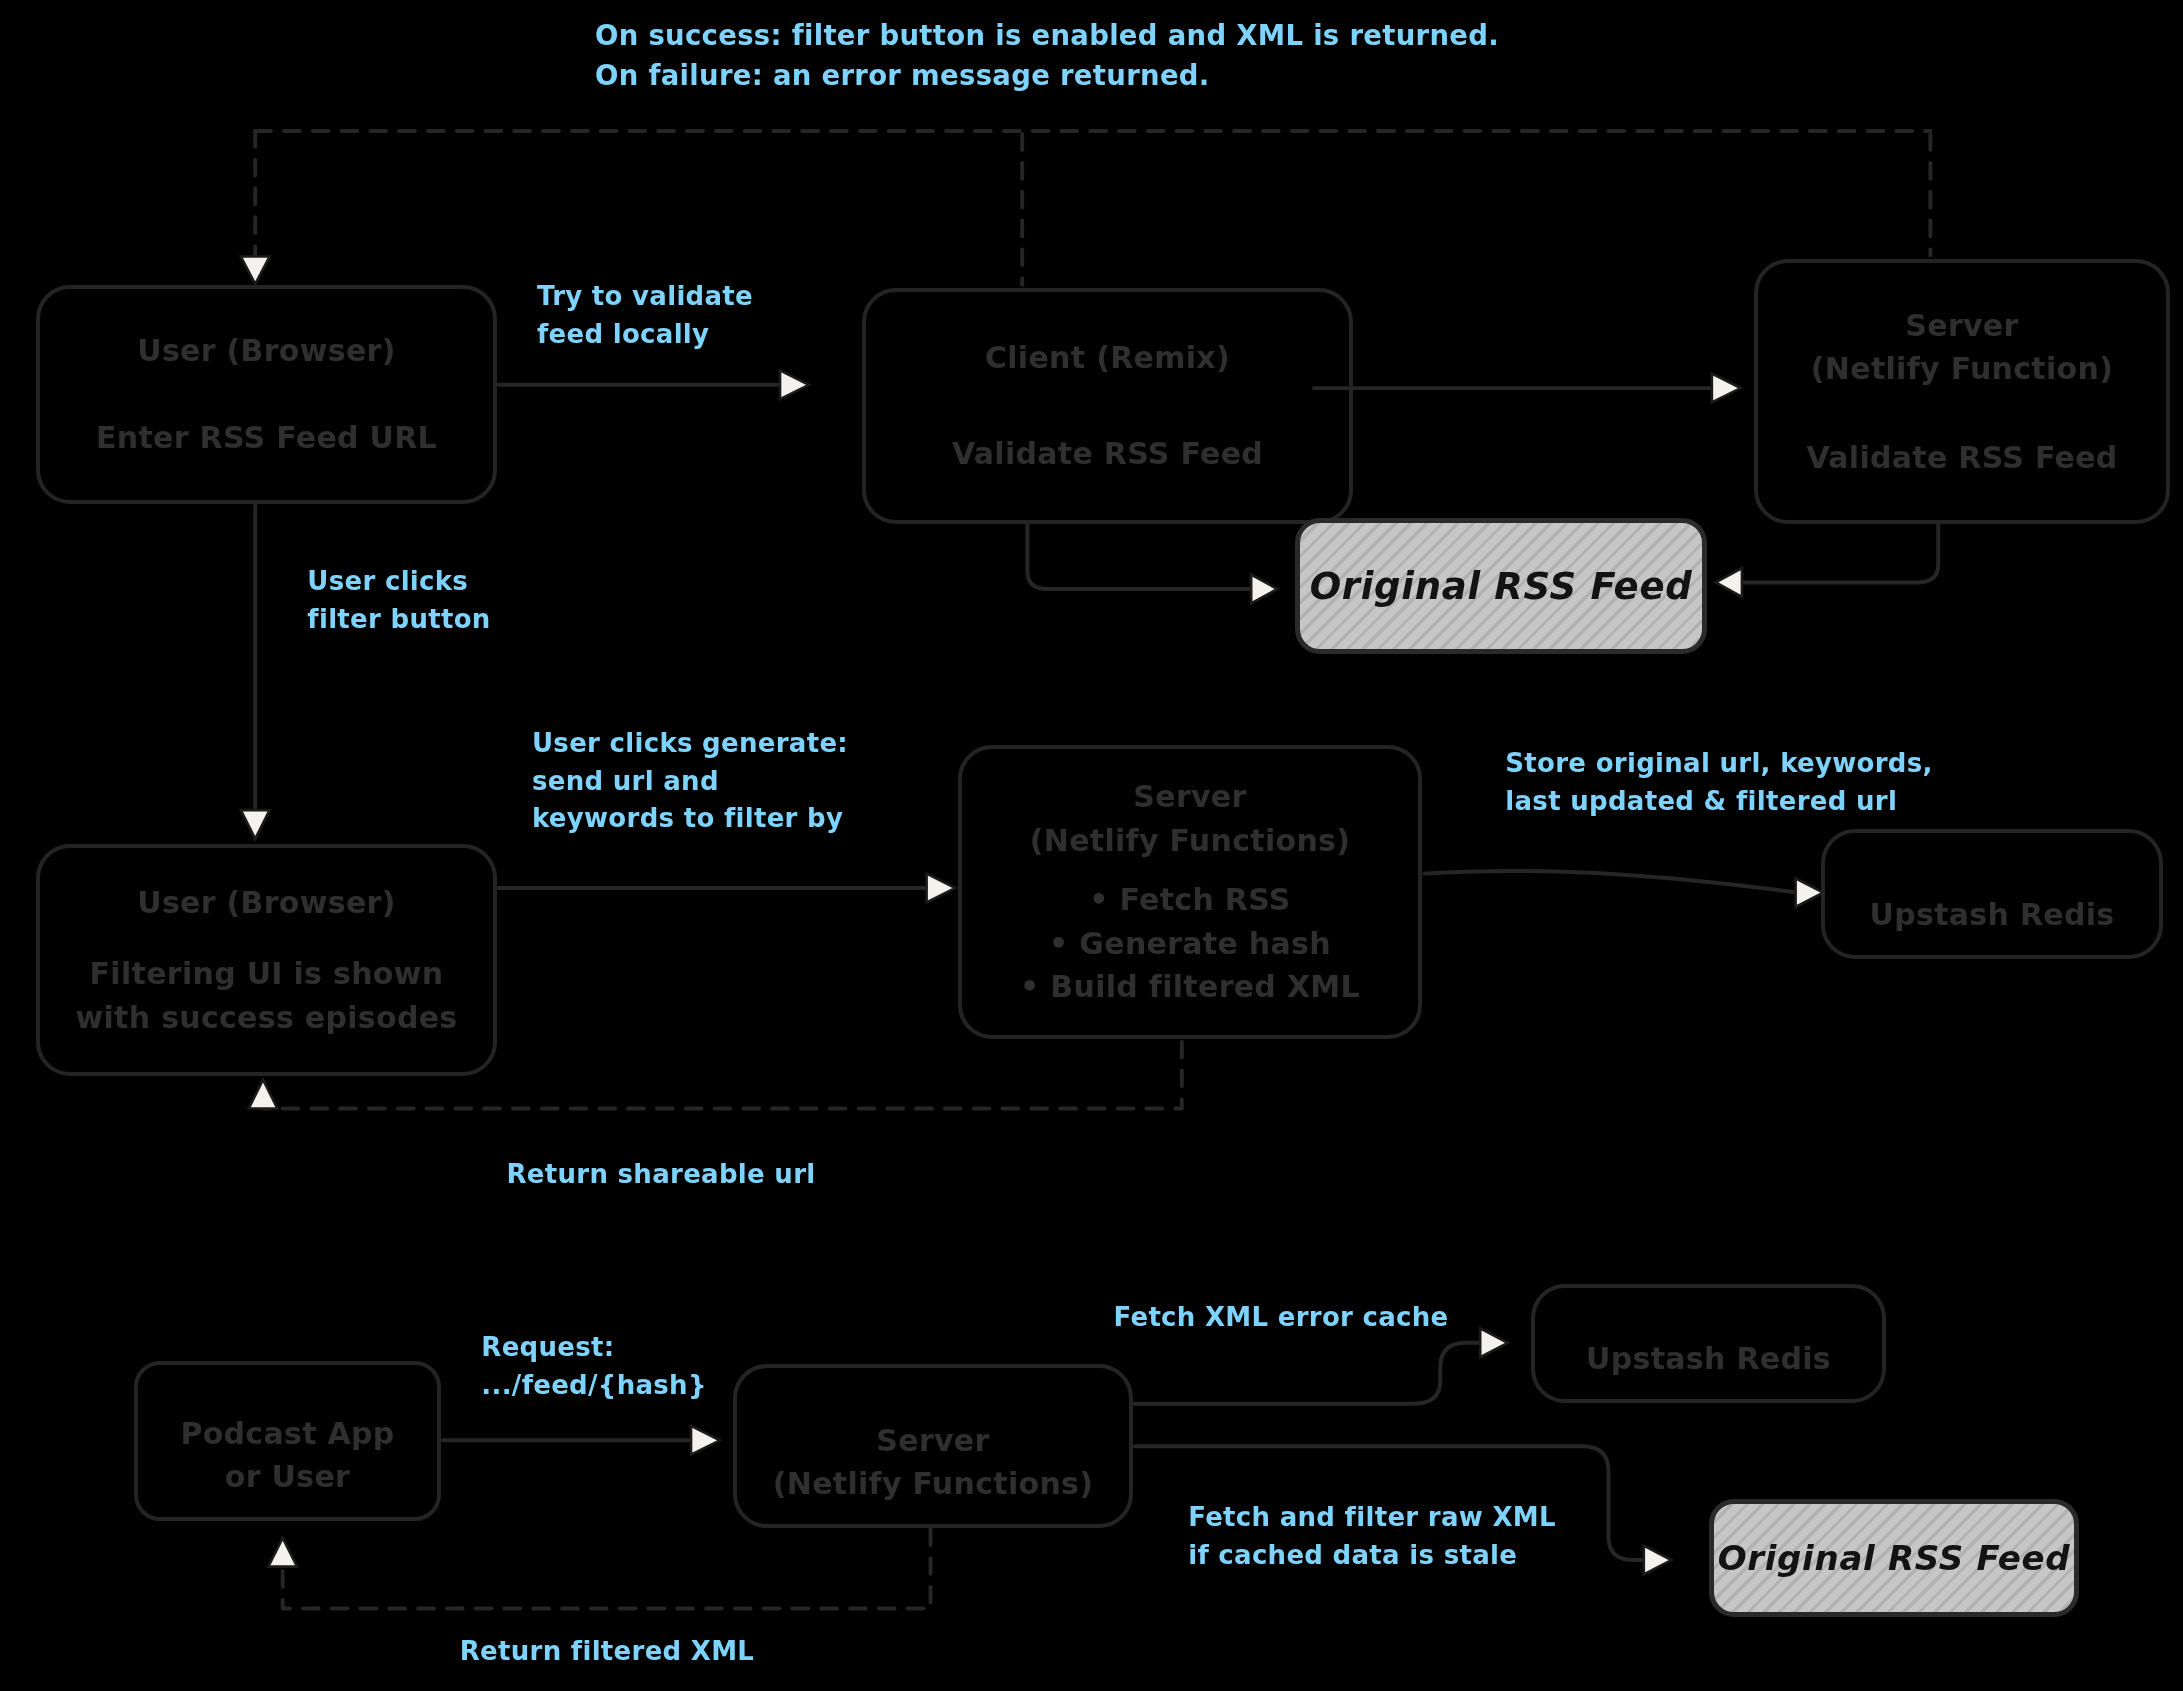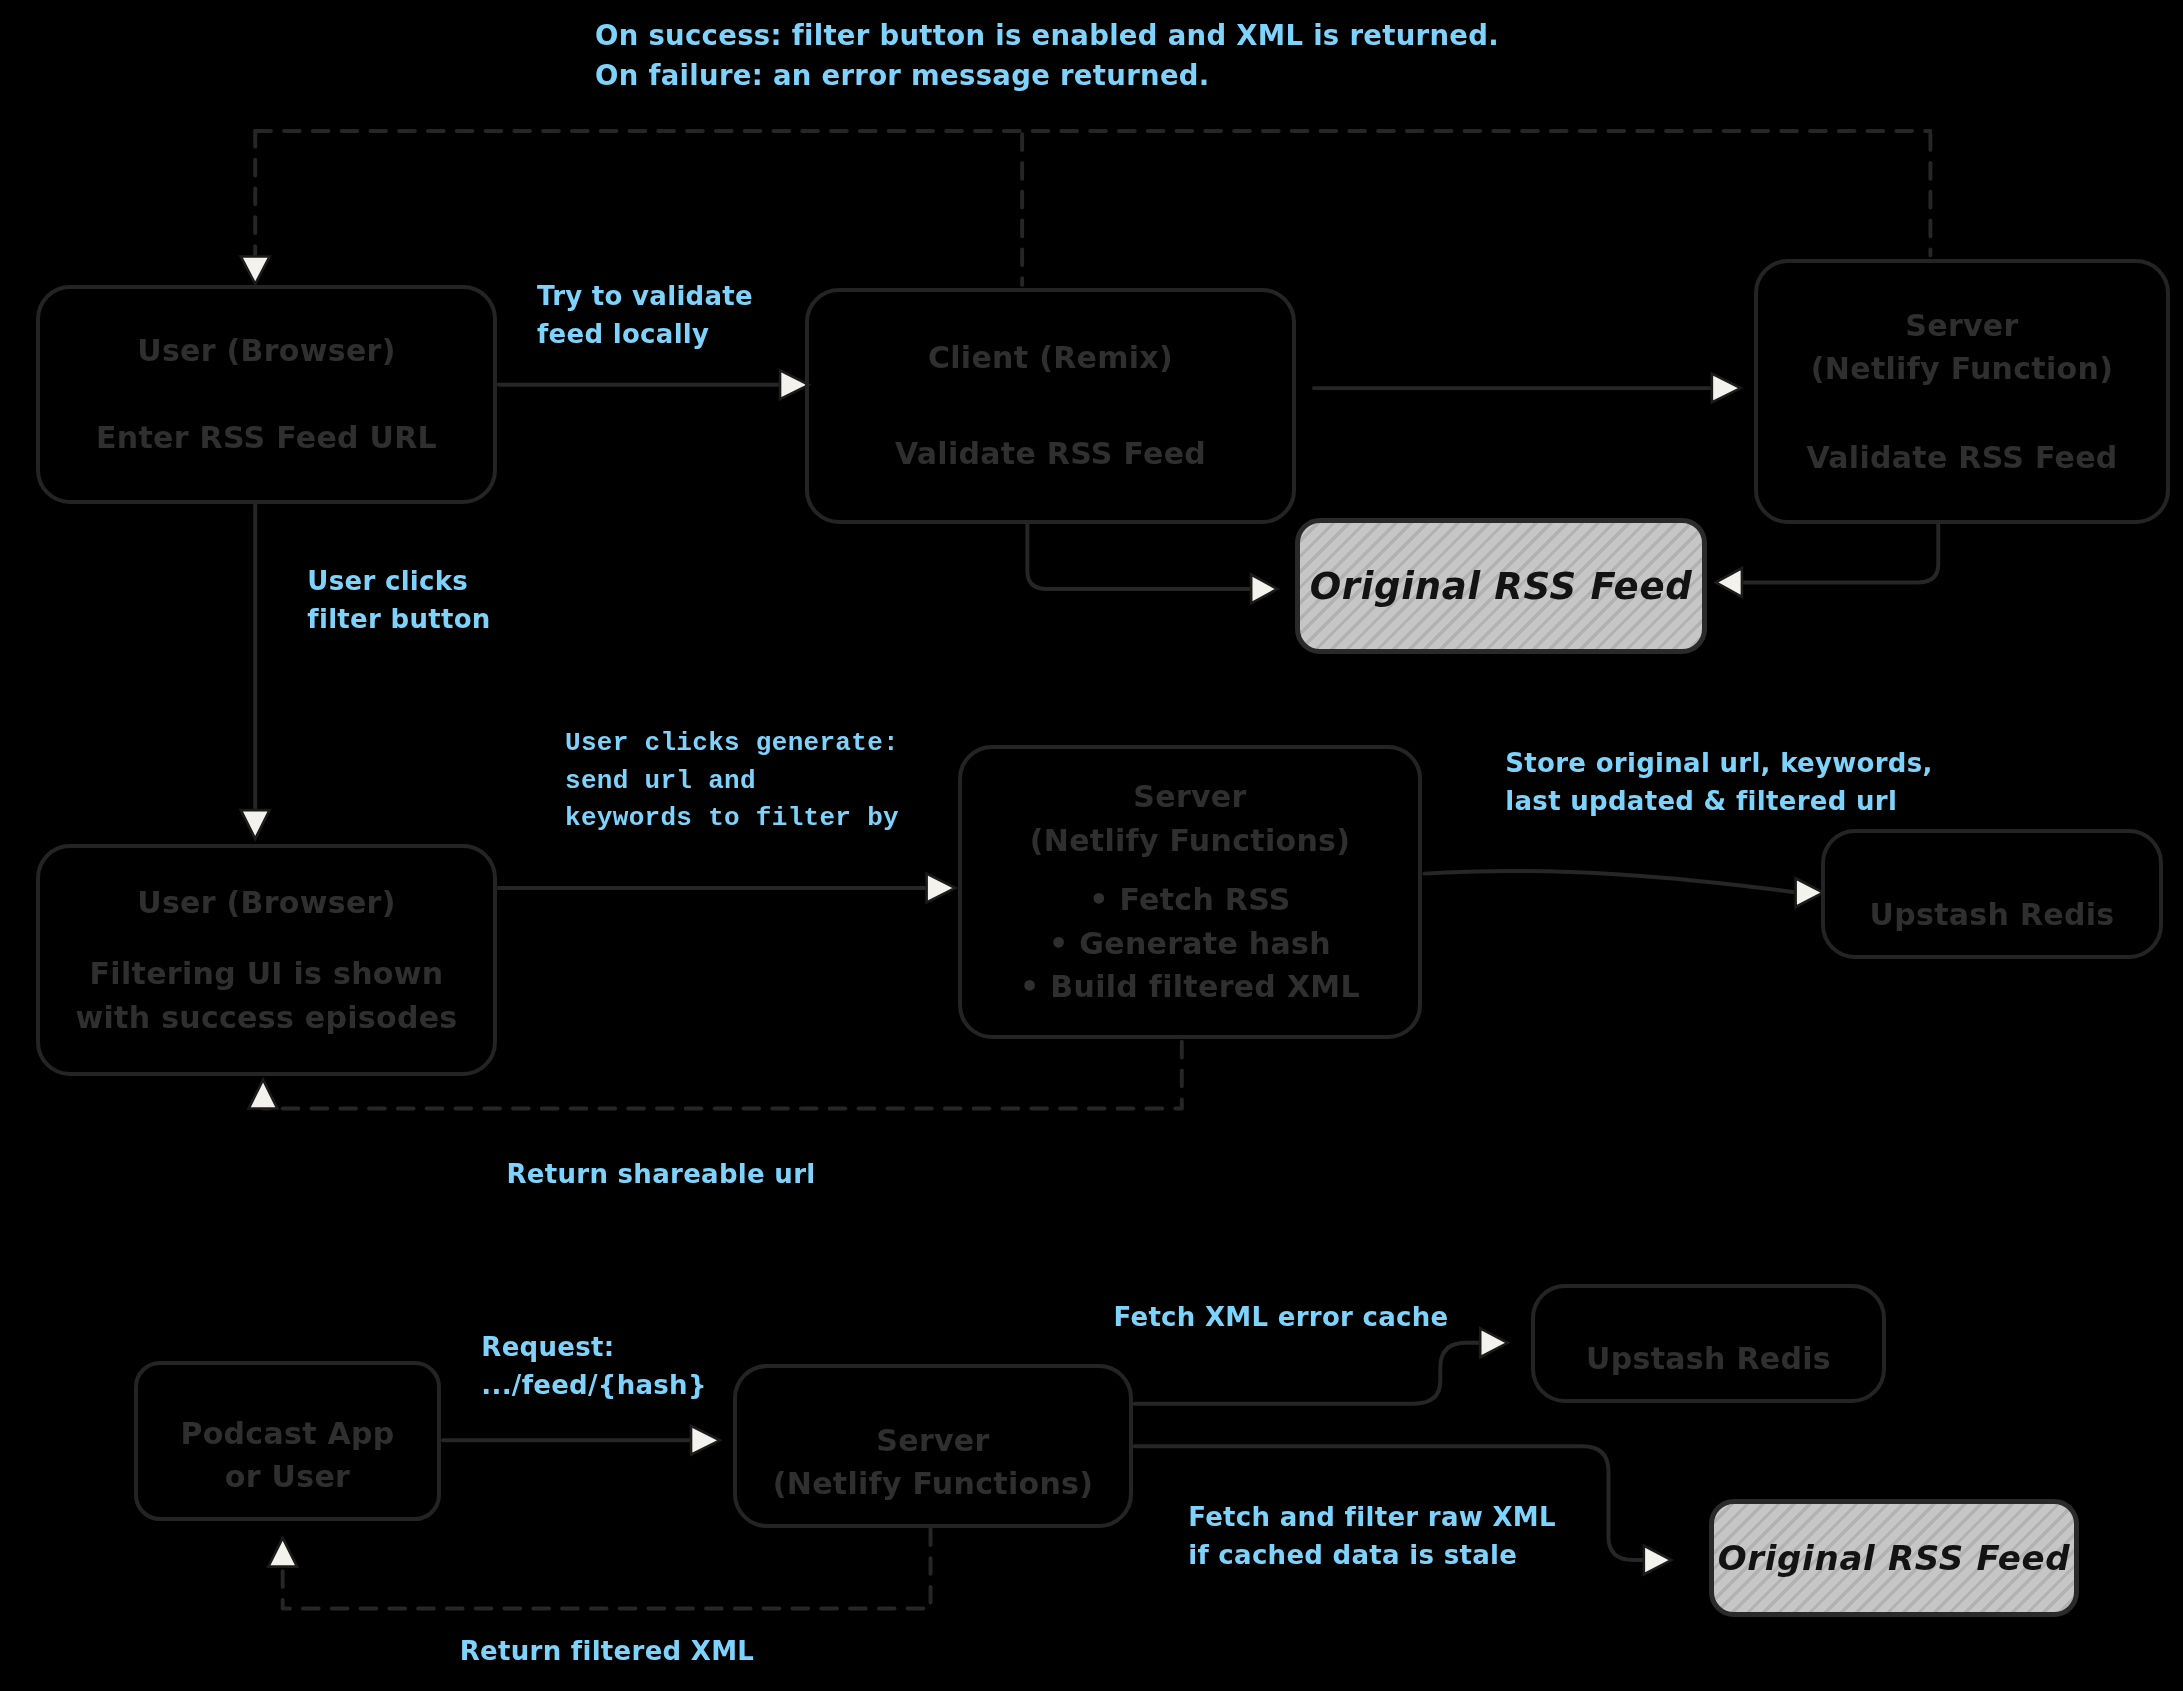--- a/index.html
+++ b/index.html
@@ -68,21 +68,21 @@
 On failure: an error message returned.</div>
 
   <div class="box" style="left:36px;top:285px;width:461px;height:219px;">
     <div>User (Browser)</div>
     <div>Enter RSS Feed URL</div>
   </div>
 
   <div class="label" style="left:645px;top:278px;">Try to validate
 feed locally</div>
 
-  <div class="box" style="left:805px;top:288px;width:491px;height:236px;">
+  <div class="box" style="left:862px;top:288px;width:491px;height:236px;">
     <div>Client (Remix)</div>
     <div>Validate RSS Feed</div>
   </div>
 
 
   <div class="box" style="left:1754px;top:259px;width:416px;height:265px;">
     <div>Server
 (Netlify Function)</div>
     <div>Validate RSS Feed</div>
   </div>
@@ -93,21 +93,21 @@
 
   <div class="label" style="left:399px;top:563px;">User clicks
 filter button</div>
 
   <div class="box" style="left:36px;top:844px;width:461px;height:232px;">
     <div>User (Browser)</div>
     <div>Filtering UI is shown
 with success episodes</div>
   </div>
 
-  <div class="label" style="left:732px;top:725px;font-family:Liberation Mono, monospace;">User clicks generate:
+  <div class="label" style="left:690px;top:725px;">User clicks generate:
 send url and
 keywords to filter by</div>
 
   <div class="box" style="left:958px;top:745px;width:464px;height:294px;">
     <div>Server
 (Netlify Functions)</div>
     <div>• Fetch RSS
 • Generate hash
 • Build filtered XML</div>
   </div>

